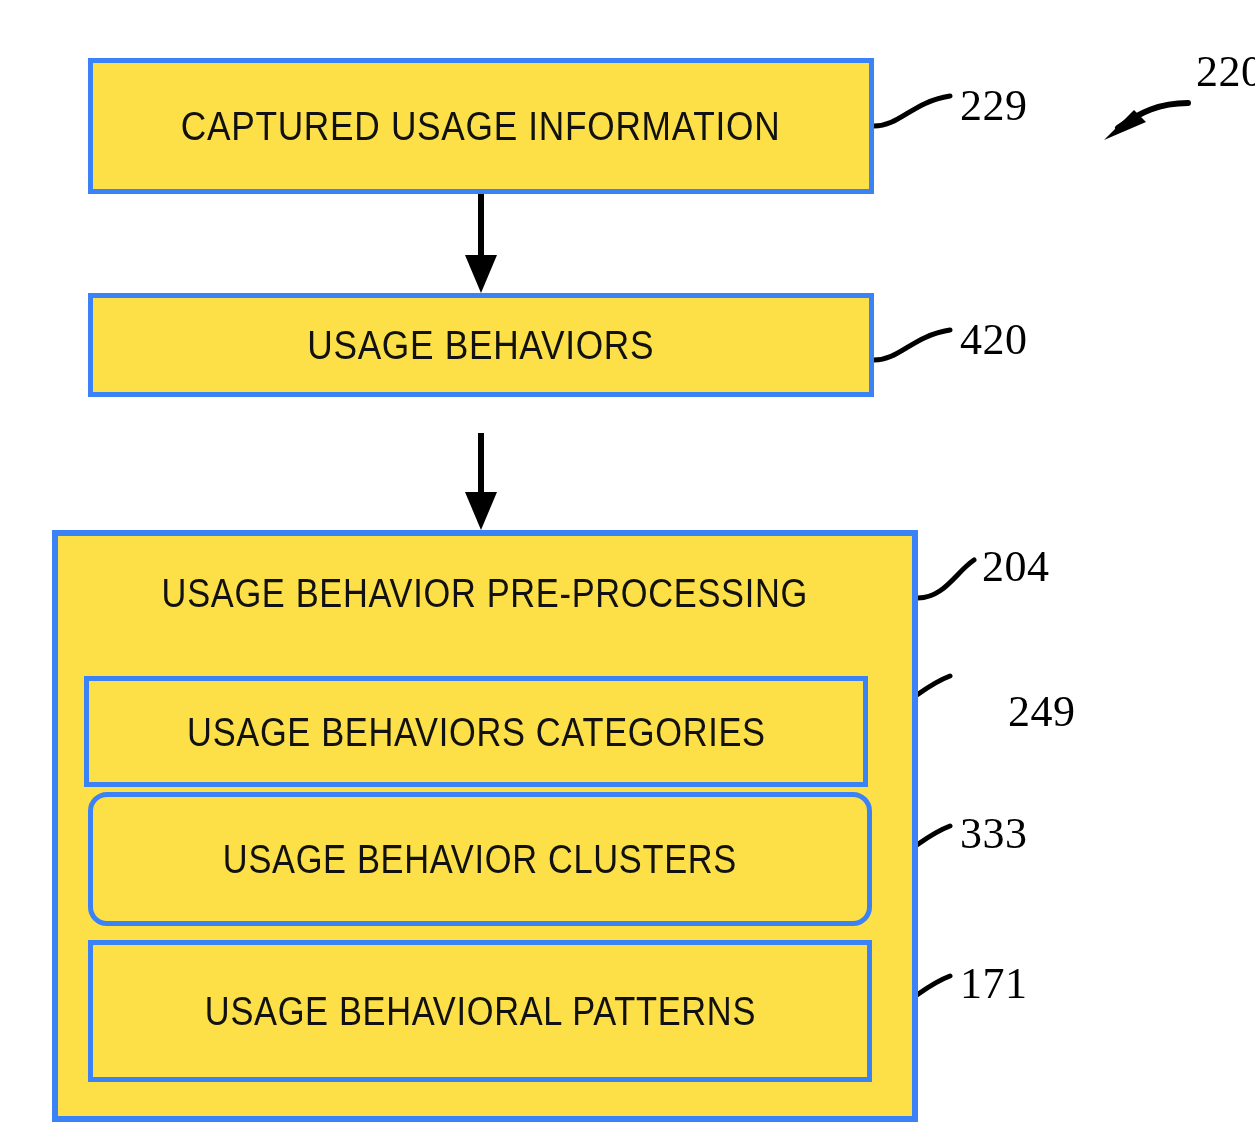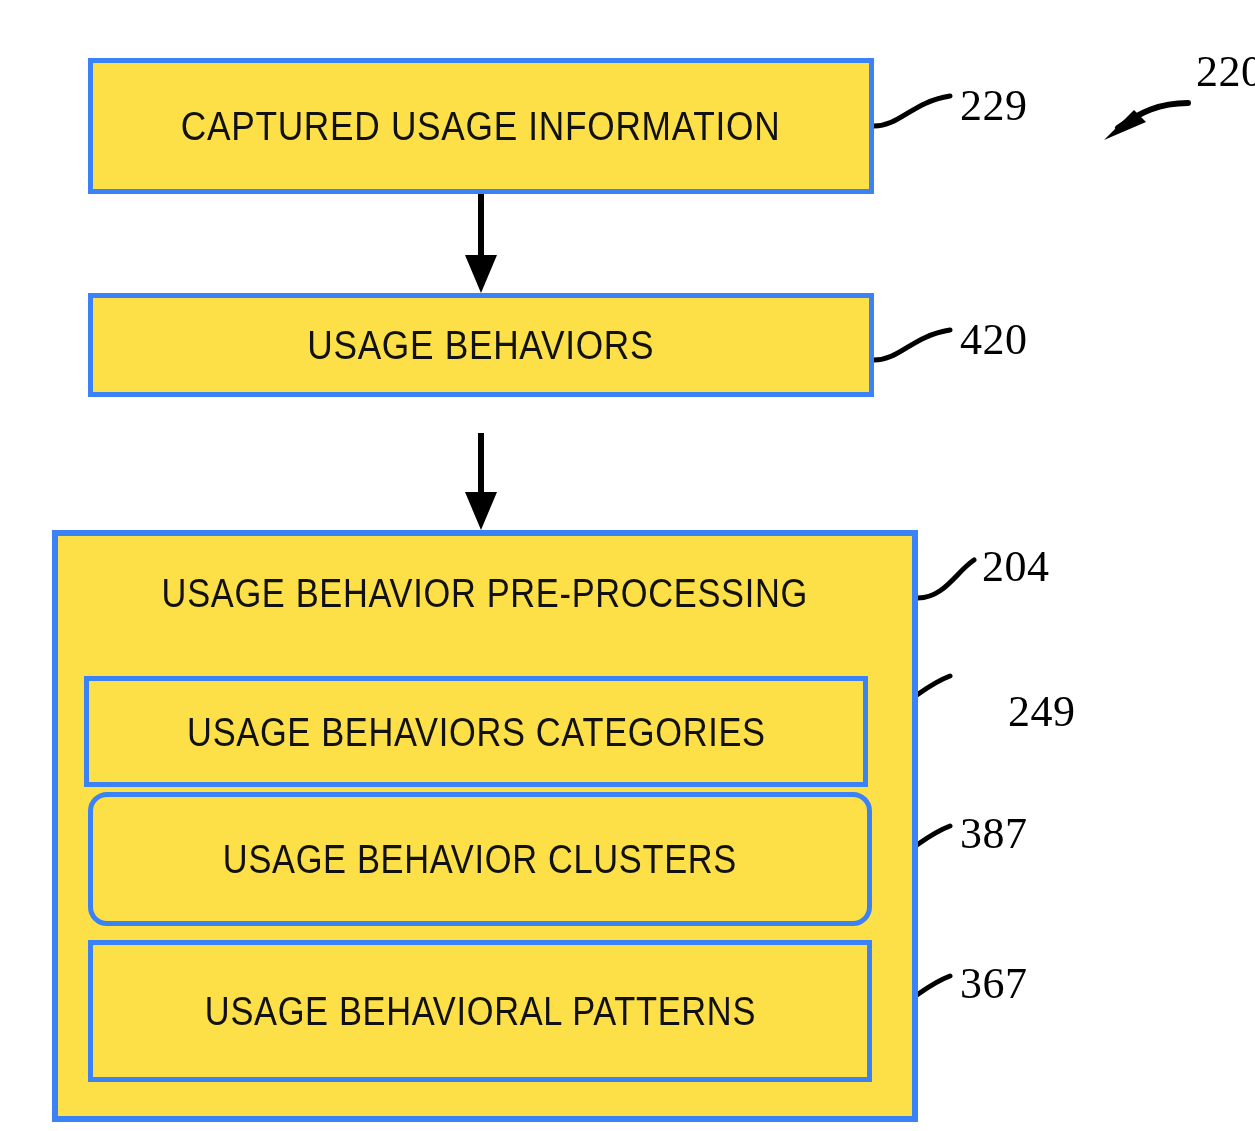--- a/index.html
+++ b/index.html
@@ -150,22 +150,22 @@
   <span class="ref-num" id="ref-204">204</span>
 
   <div class="pbox" id="box-usage-behaviors-categories">
     <span class="box-label" id="label-usage-behaviors-categories">USAGE BEHAVIORS CATEGORIES</span>
   </div>
   <span class="ref-num" id="ref-249">249</span>
 
   <div class="pbox" id="box-usage-behavior-clusters">
     <span class="box-label" id="label-usage-behavior-clusters">USAGE BEHAVIOR CLUSTERS</span>
   </div>
-  <span class="ref-num" id="ref-247">387</span>
+  <span class="ref-num" id="ref-247">333</span>
 
   <div class="pbox" id="box-usage-behavioral-patterns">
     <span class="box-label" id="label-usage-behavioral-patterns">USAGE BEHAVIORAL PATTERNS</span>
   </div>
-  <span class="ref-num" id="ref-248">367</span>
+  <span class="ref-num" id="ref-248">171</span>
 
   <span class="ref-num" id="ref-220">220</span>
 
 </div>
 
 </body></html>

